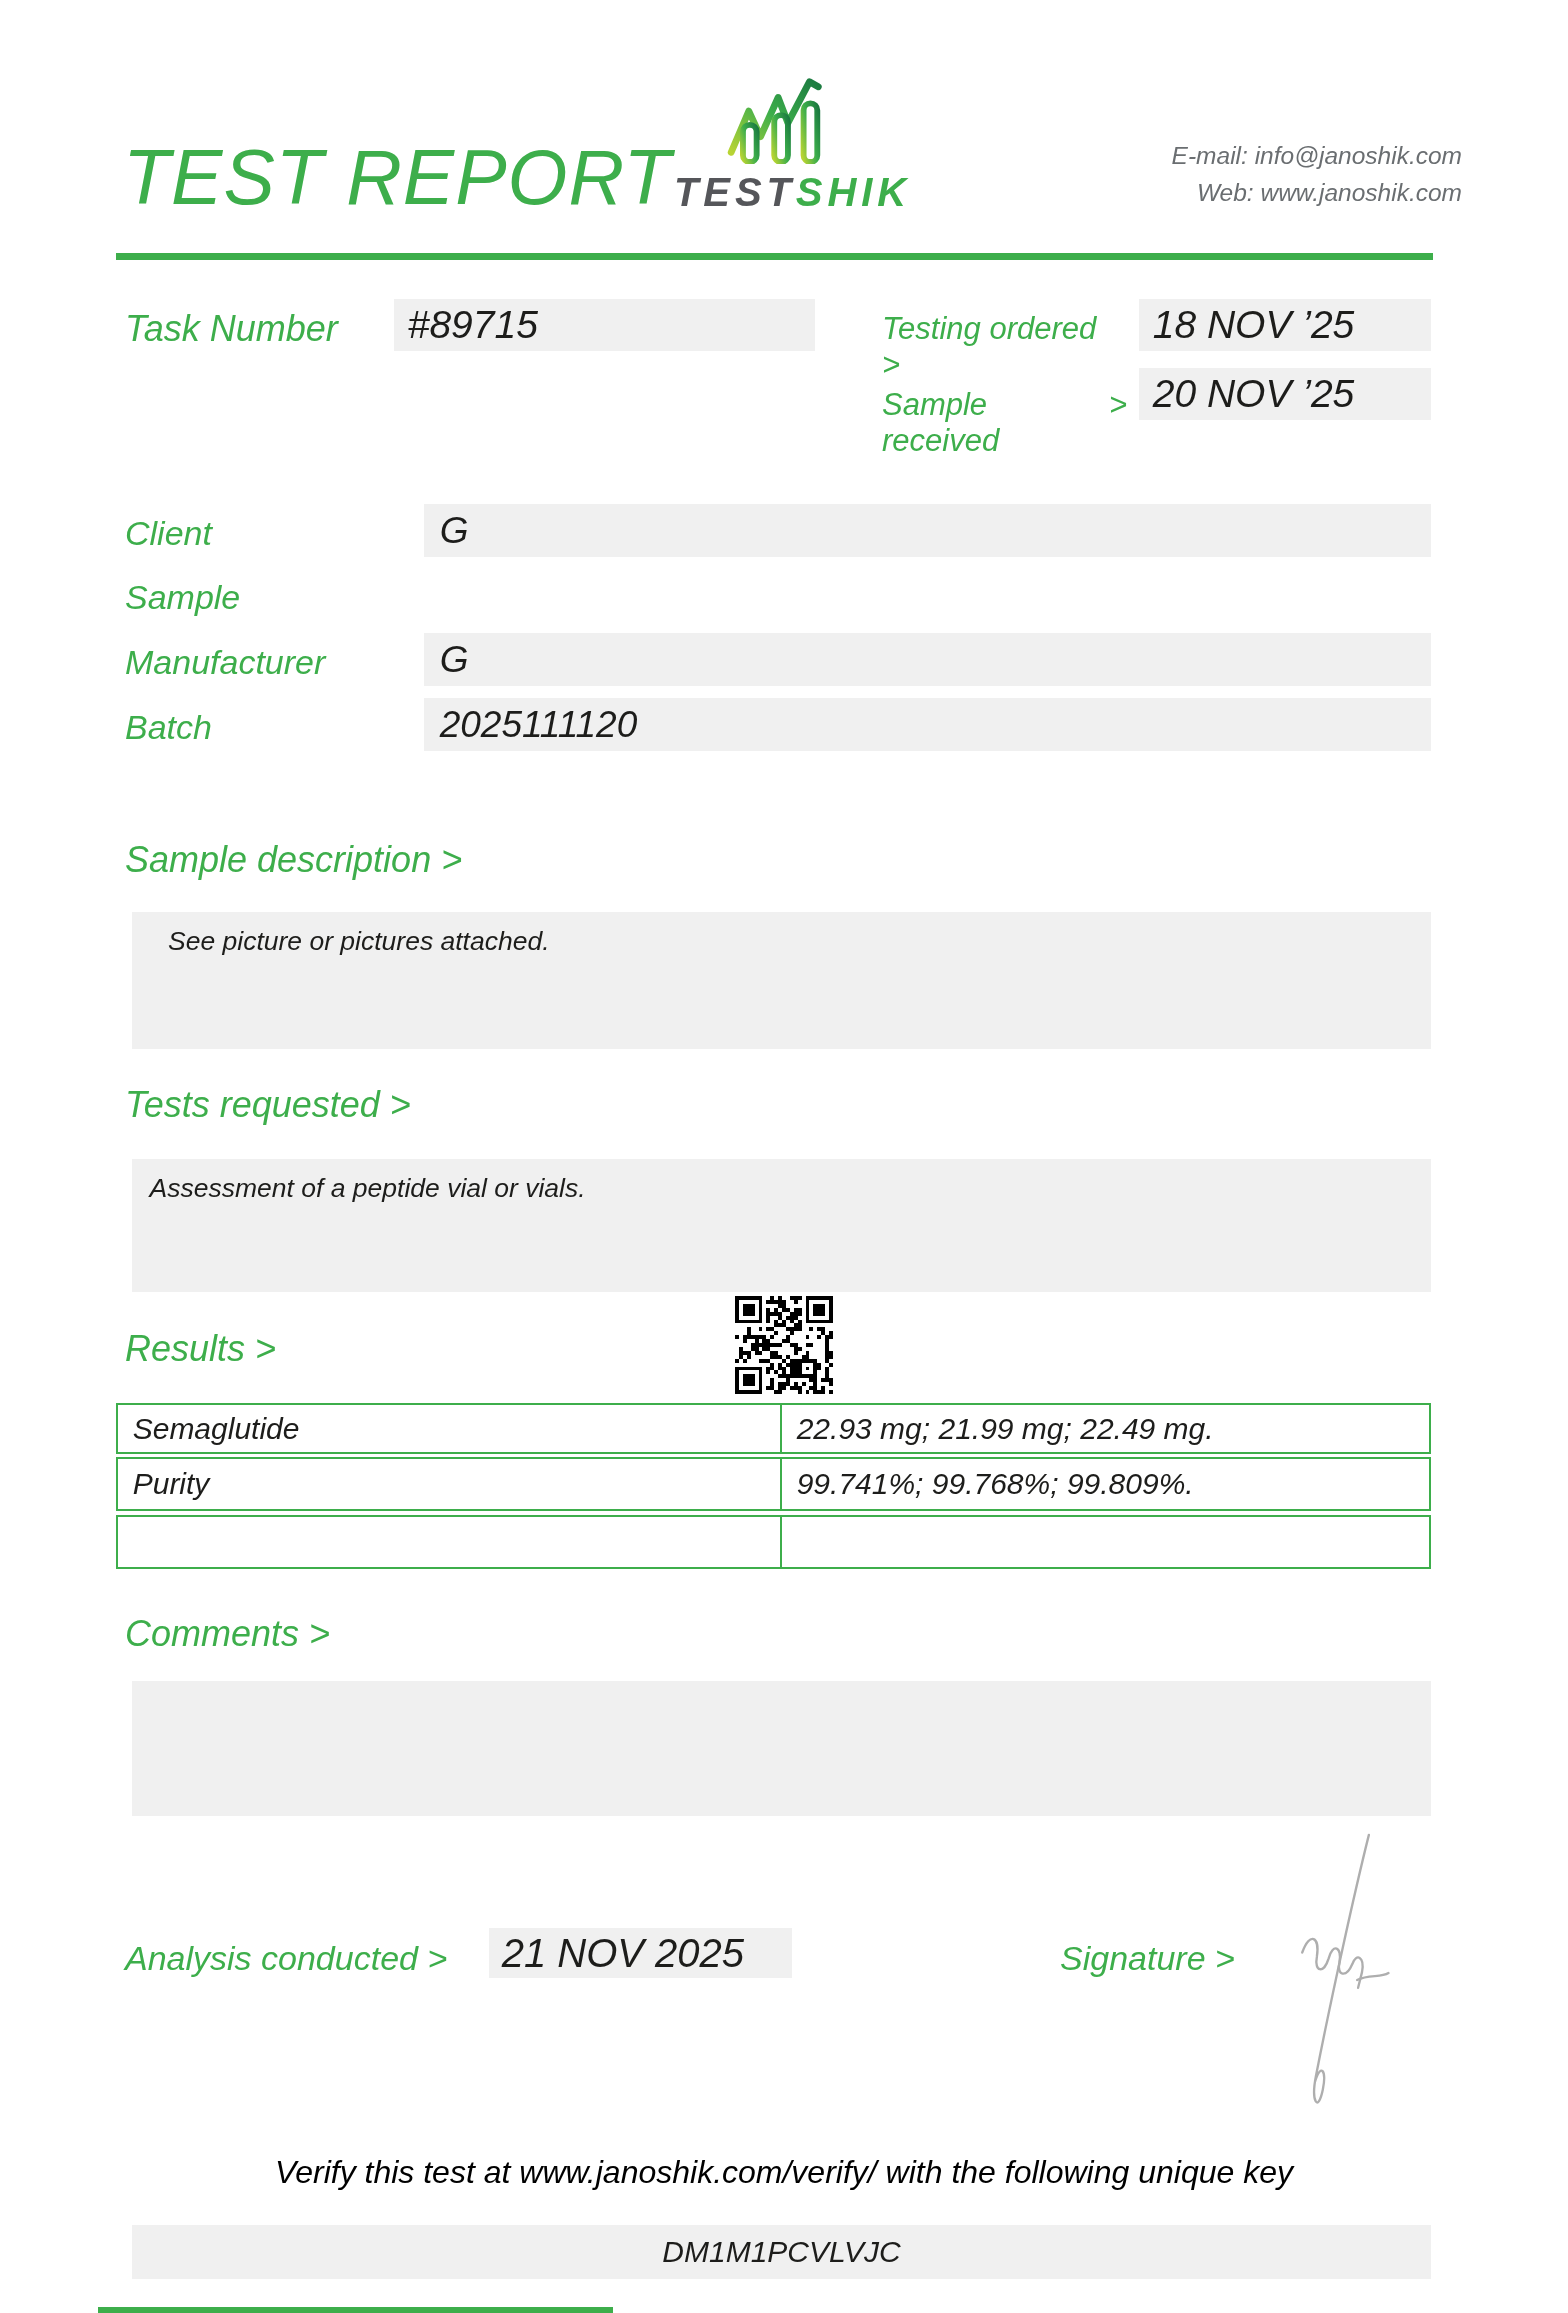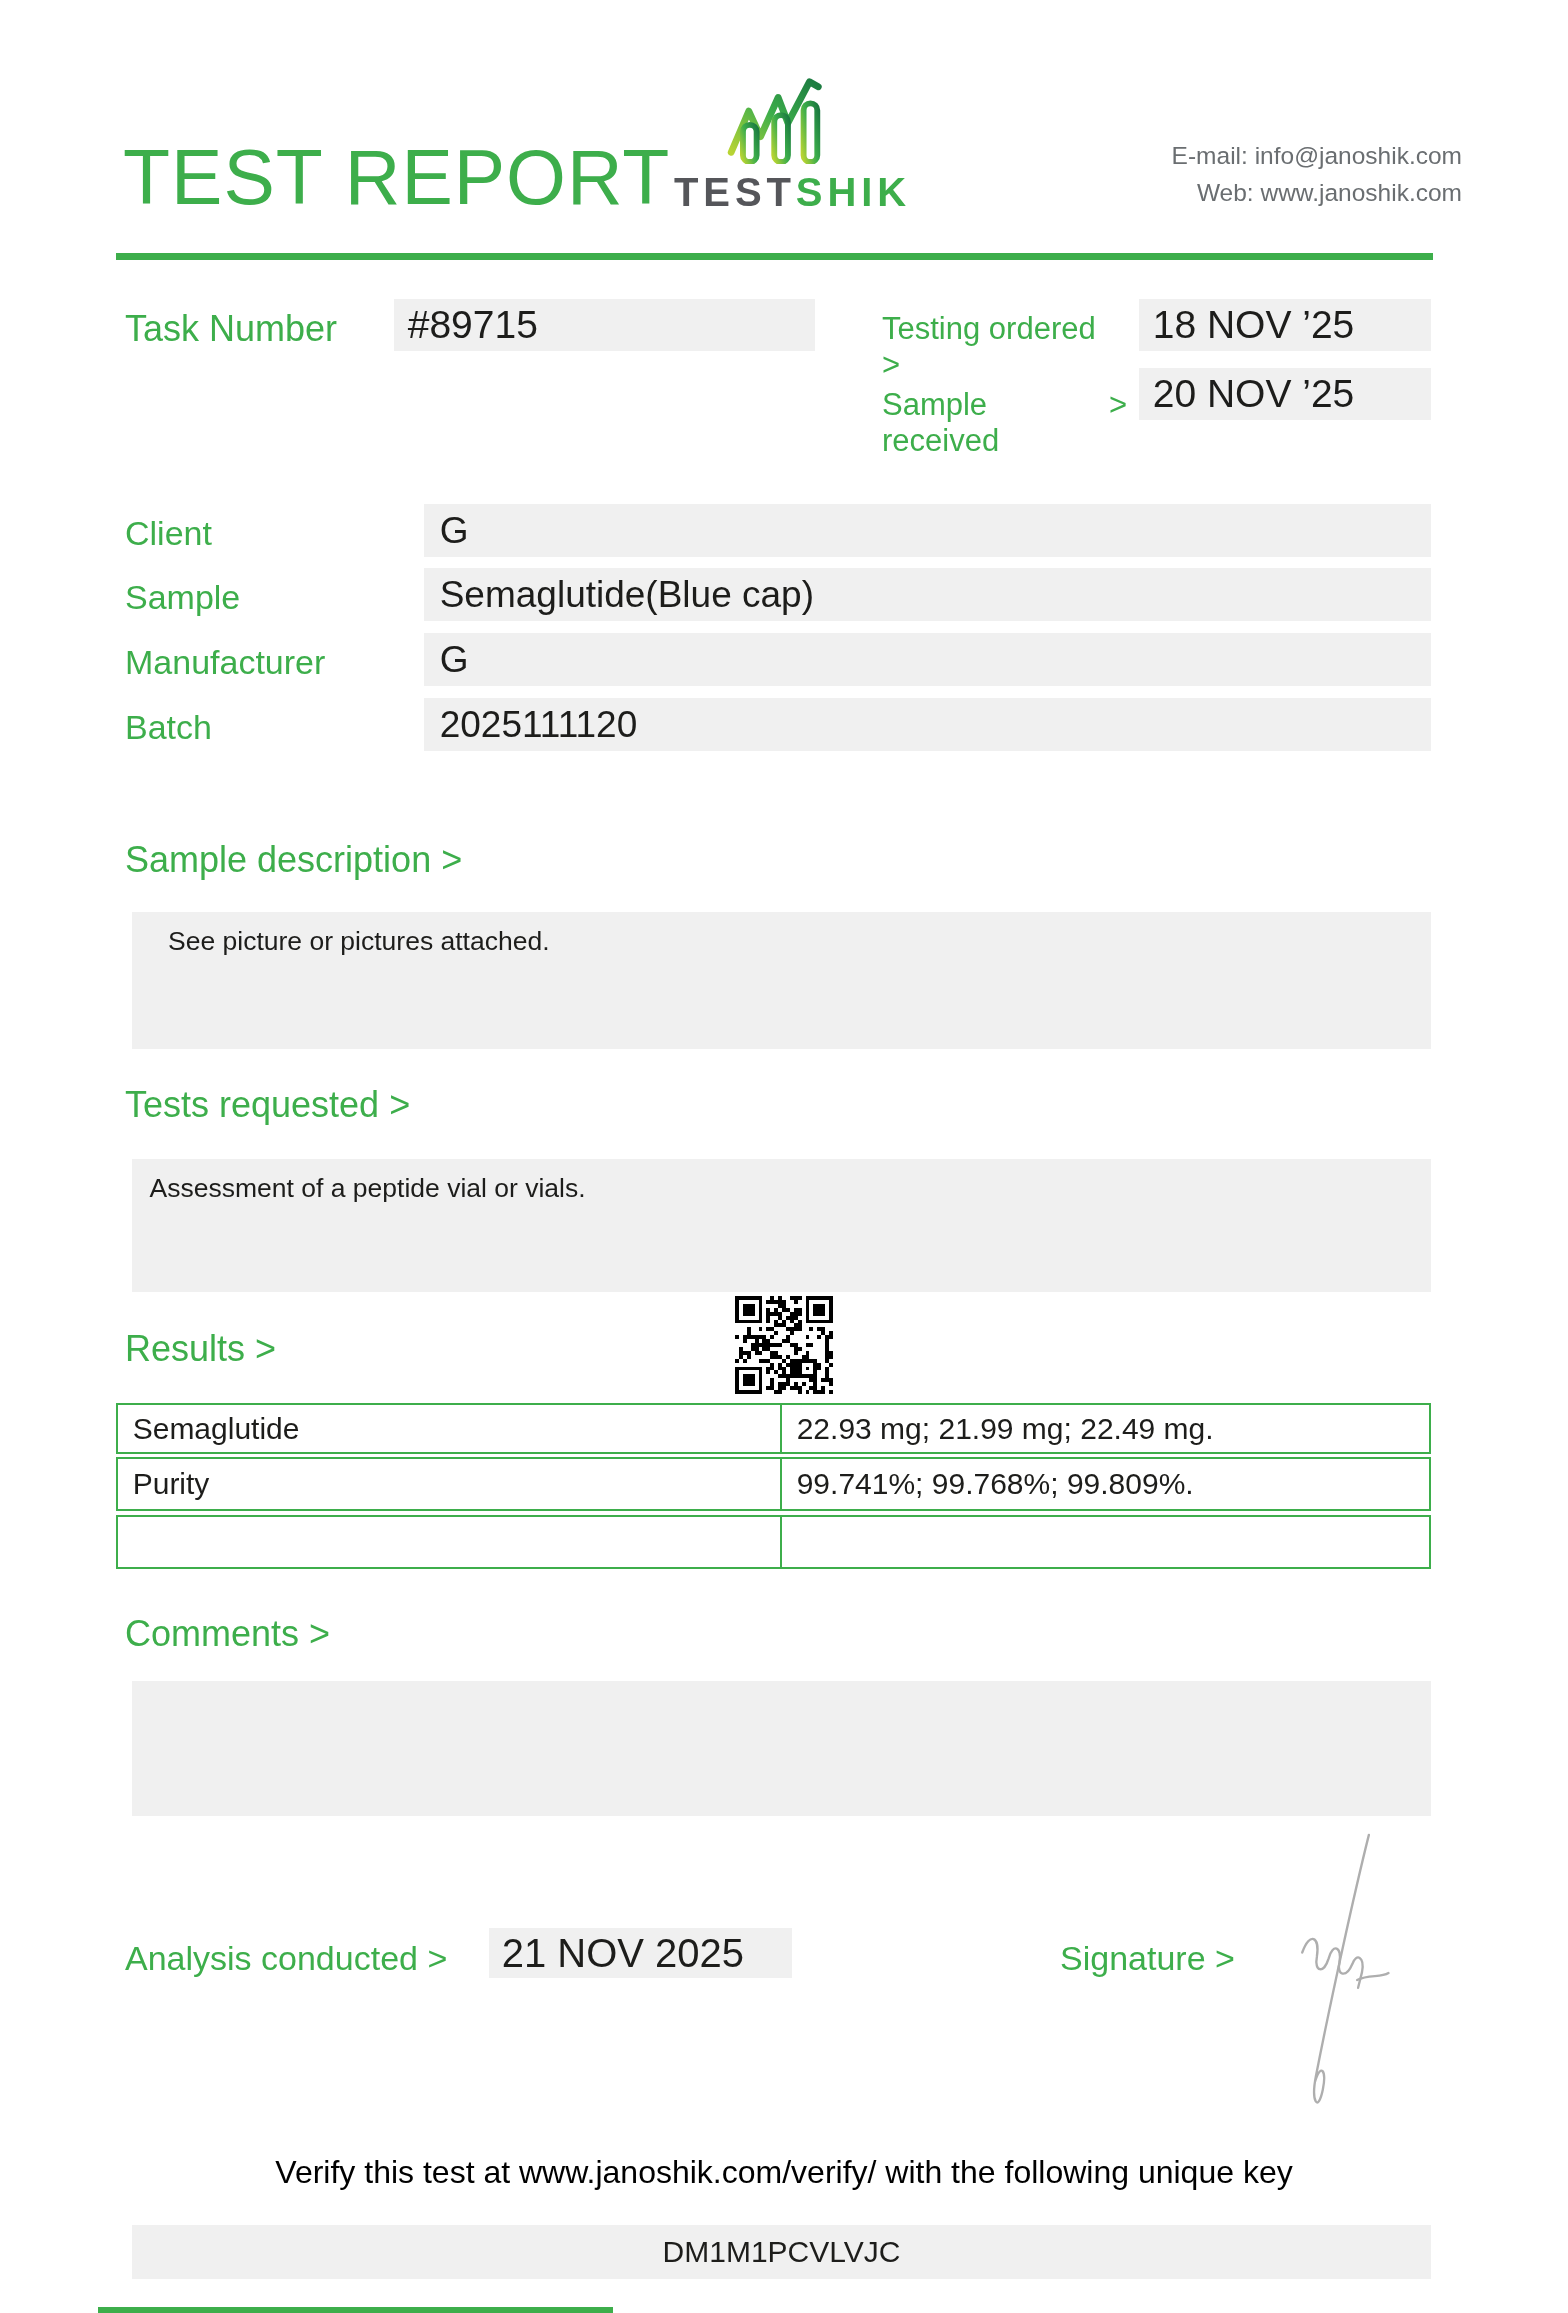--- a/index.html
+++ b/index.html
@@ -1,18 +1,18 @@
 <!DOCTYPE html>
 <html><head>
 <meta charset="utf-8">
 <style>
   * { margin:0; padding:0; box-sizing:border-box; }
   html,body { background:#ffffff; }
   body { font-family:"Liberation Sans", sans-serif; color:#1d1d1b; }
-  .page { position:relative; width:1560px; height:2313px; background:#fff; overflow:hidden; }
+  .page { position:relative; width:1560px; height:2313px; background:#fff; overflow:hidden;font-style:italic; }
   .abs { position:absolute; }
 
   
   .report-title { left:123px; top:133px; font-size:77px; letter-spacing:1px; color:#3dae4b; font-weight:400; }
   .logo-wrap { left:674px; top:74px; width:222px; text-align:center; }
   .logo-wrap svg { display:block; margin:0 auto; }
   .logo-word { margin-top:5.9px; font-size:40px; font-weight:700; letter-spacing:4.9px; color:#55565a; }
   .logo-word .shik { color:#3dae4b; }
   .contact { right:98px; top:137px; text-align:right; font-size:24.5px; color:#6a6e71; line-height:37px; }
   .header-rule { left:116px; top:253px; width:1317px; height:6.9px; background:#3dae4b; }
@@ -114,23 +114,20 @@
   <div class="abs value-box date-box db2">
     <span>20 NOV ’25</span>
   </div>
 
   <div class="abs info-label il1">Client</div>
   <div class="abs value-box info-box ib1">
     <span>G</span>
   </div>
 
   <div class="abs info-label il2">Sample</div>
-  <div class="abs value-box info-box ib2">
-    <span>Semaglutide(Blue cap)</span>
-  </div>
 
   <div class="abs info-label il3">Manufacturer</div>
   <div class="abs value-box info-box ib3">
     <span>G</span>
   </div>
 
   <div class="abs info-label il4">Batch</div>
   <div class="abs value-box info-box ib4">
     <span>2025111120</span>
   </div>

